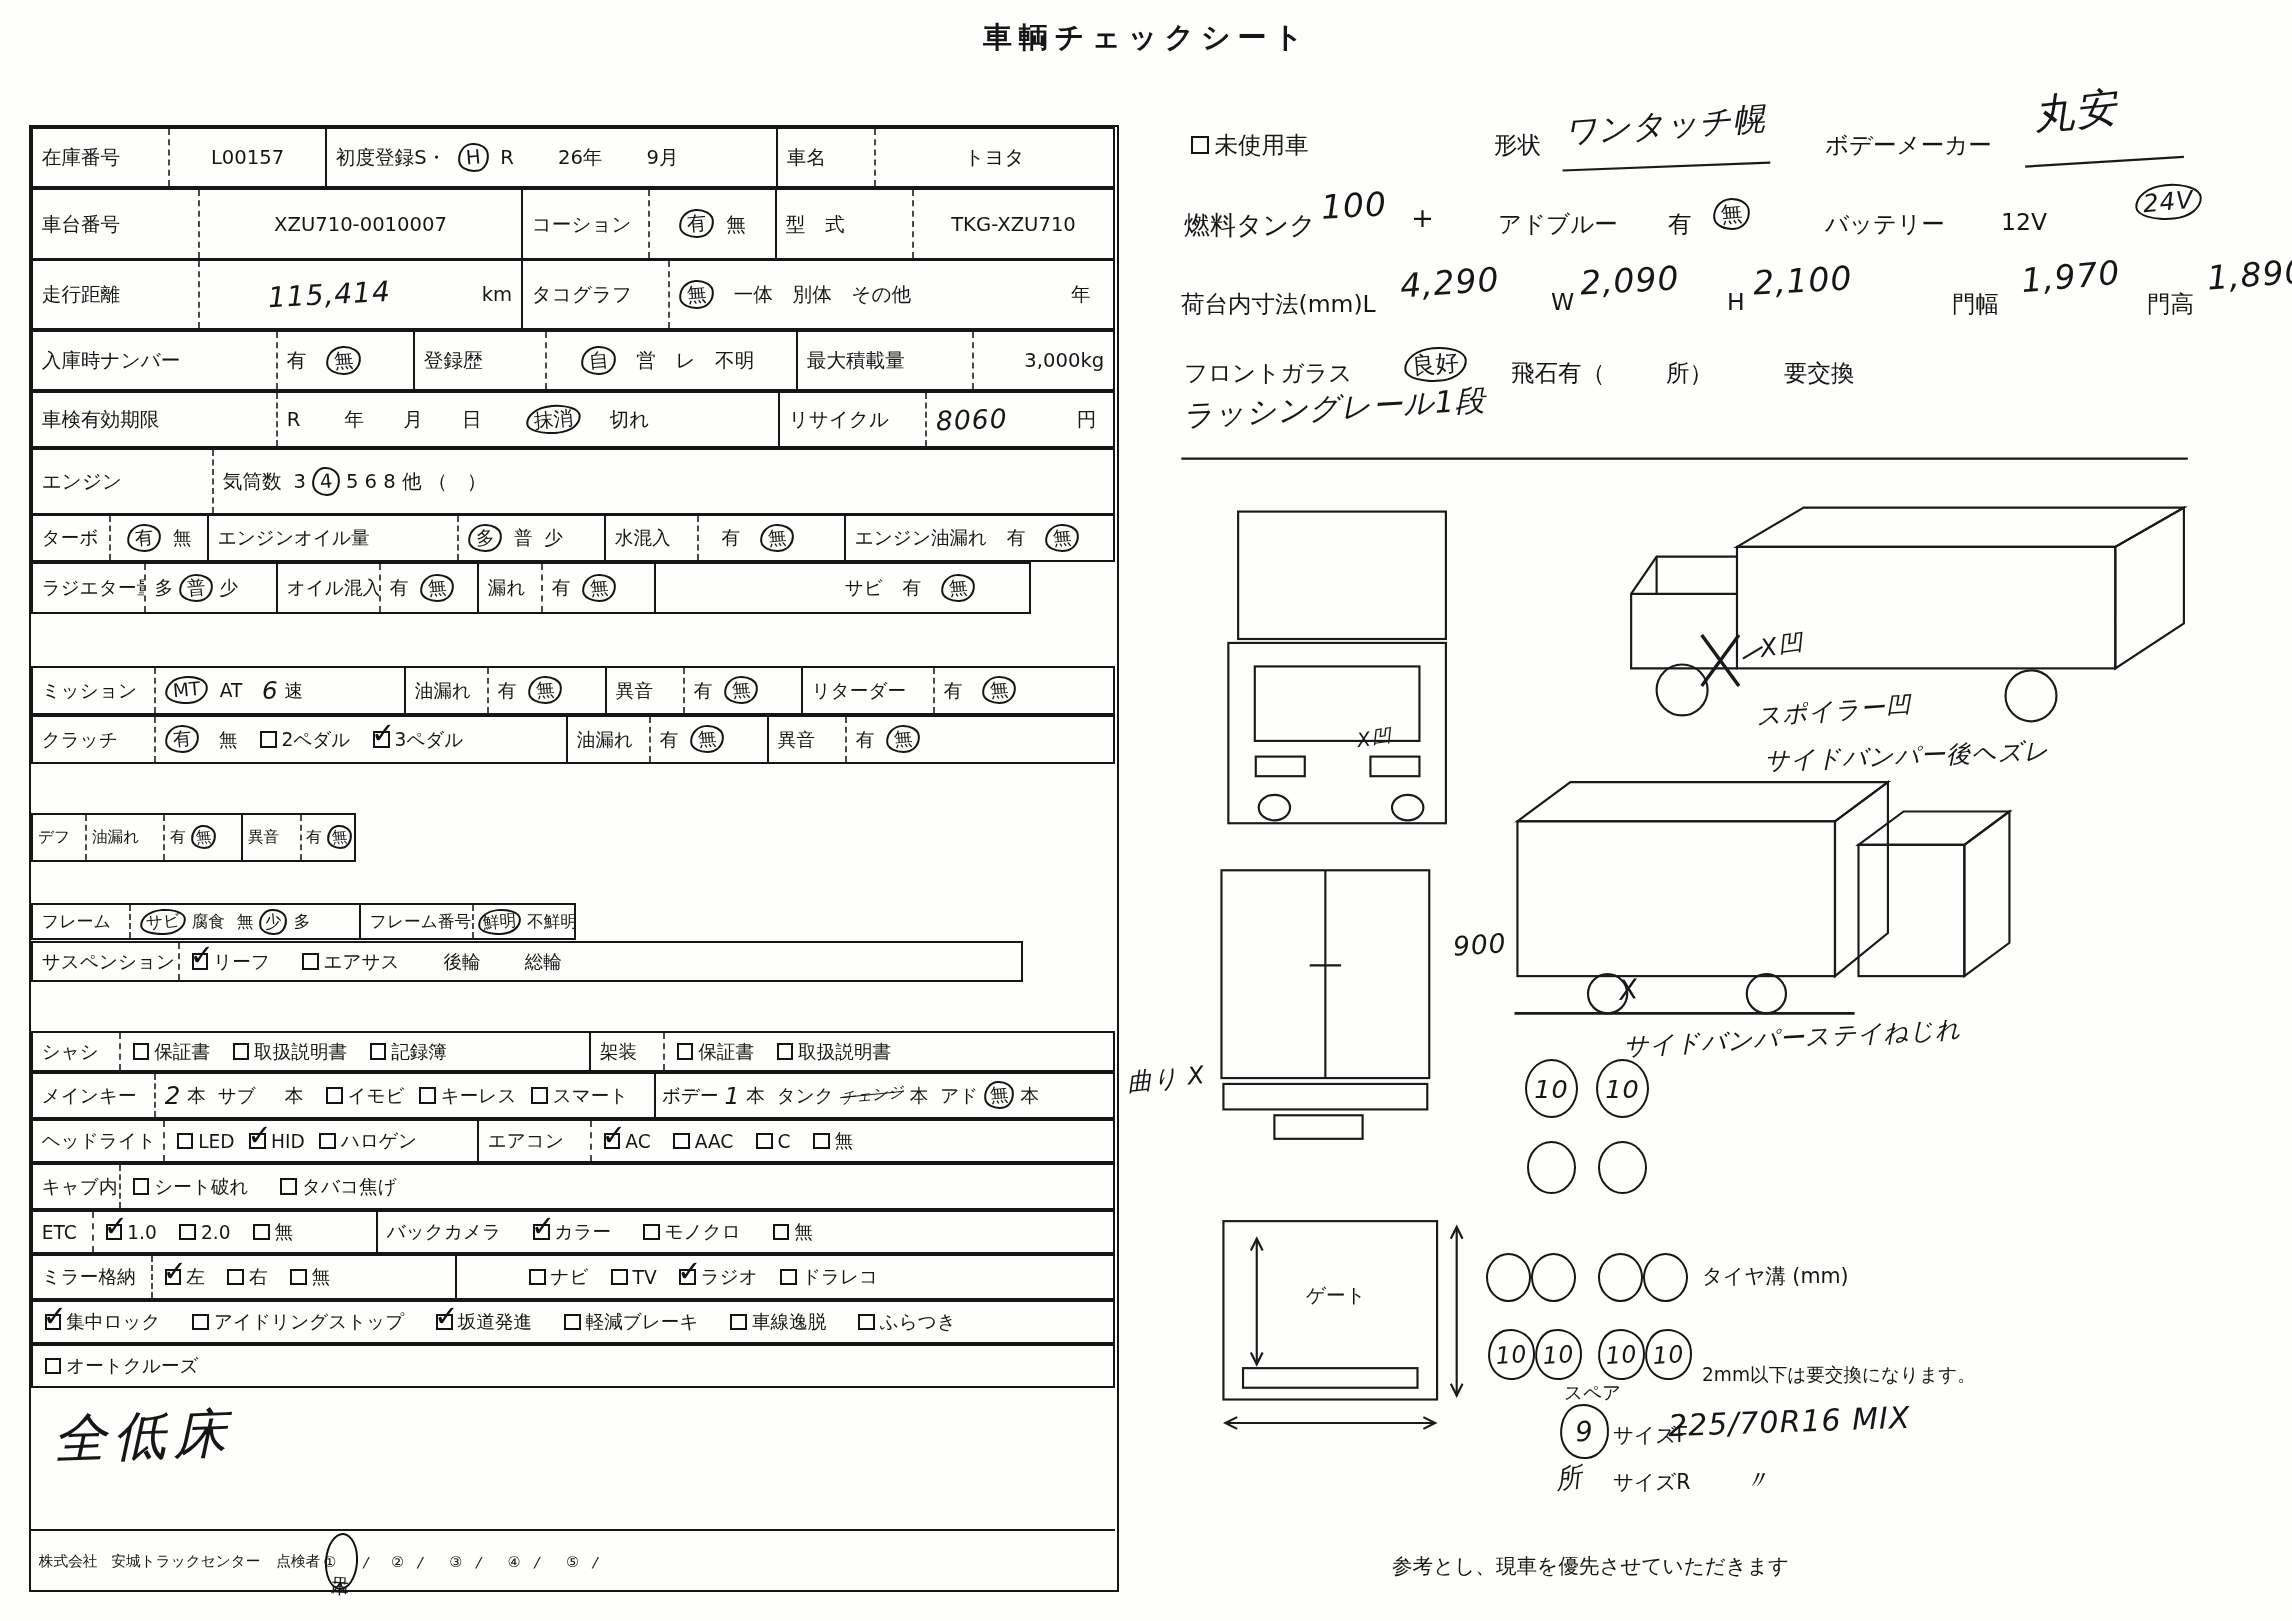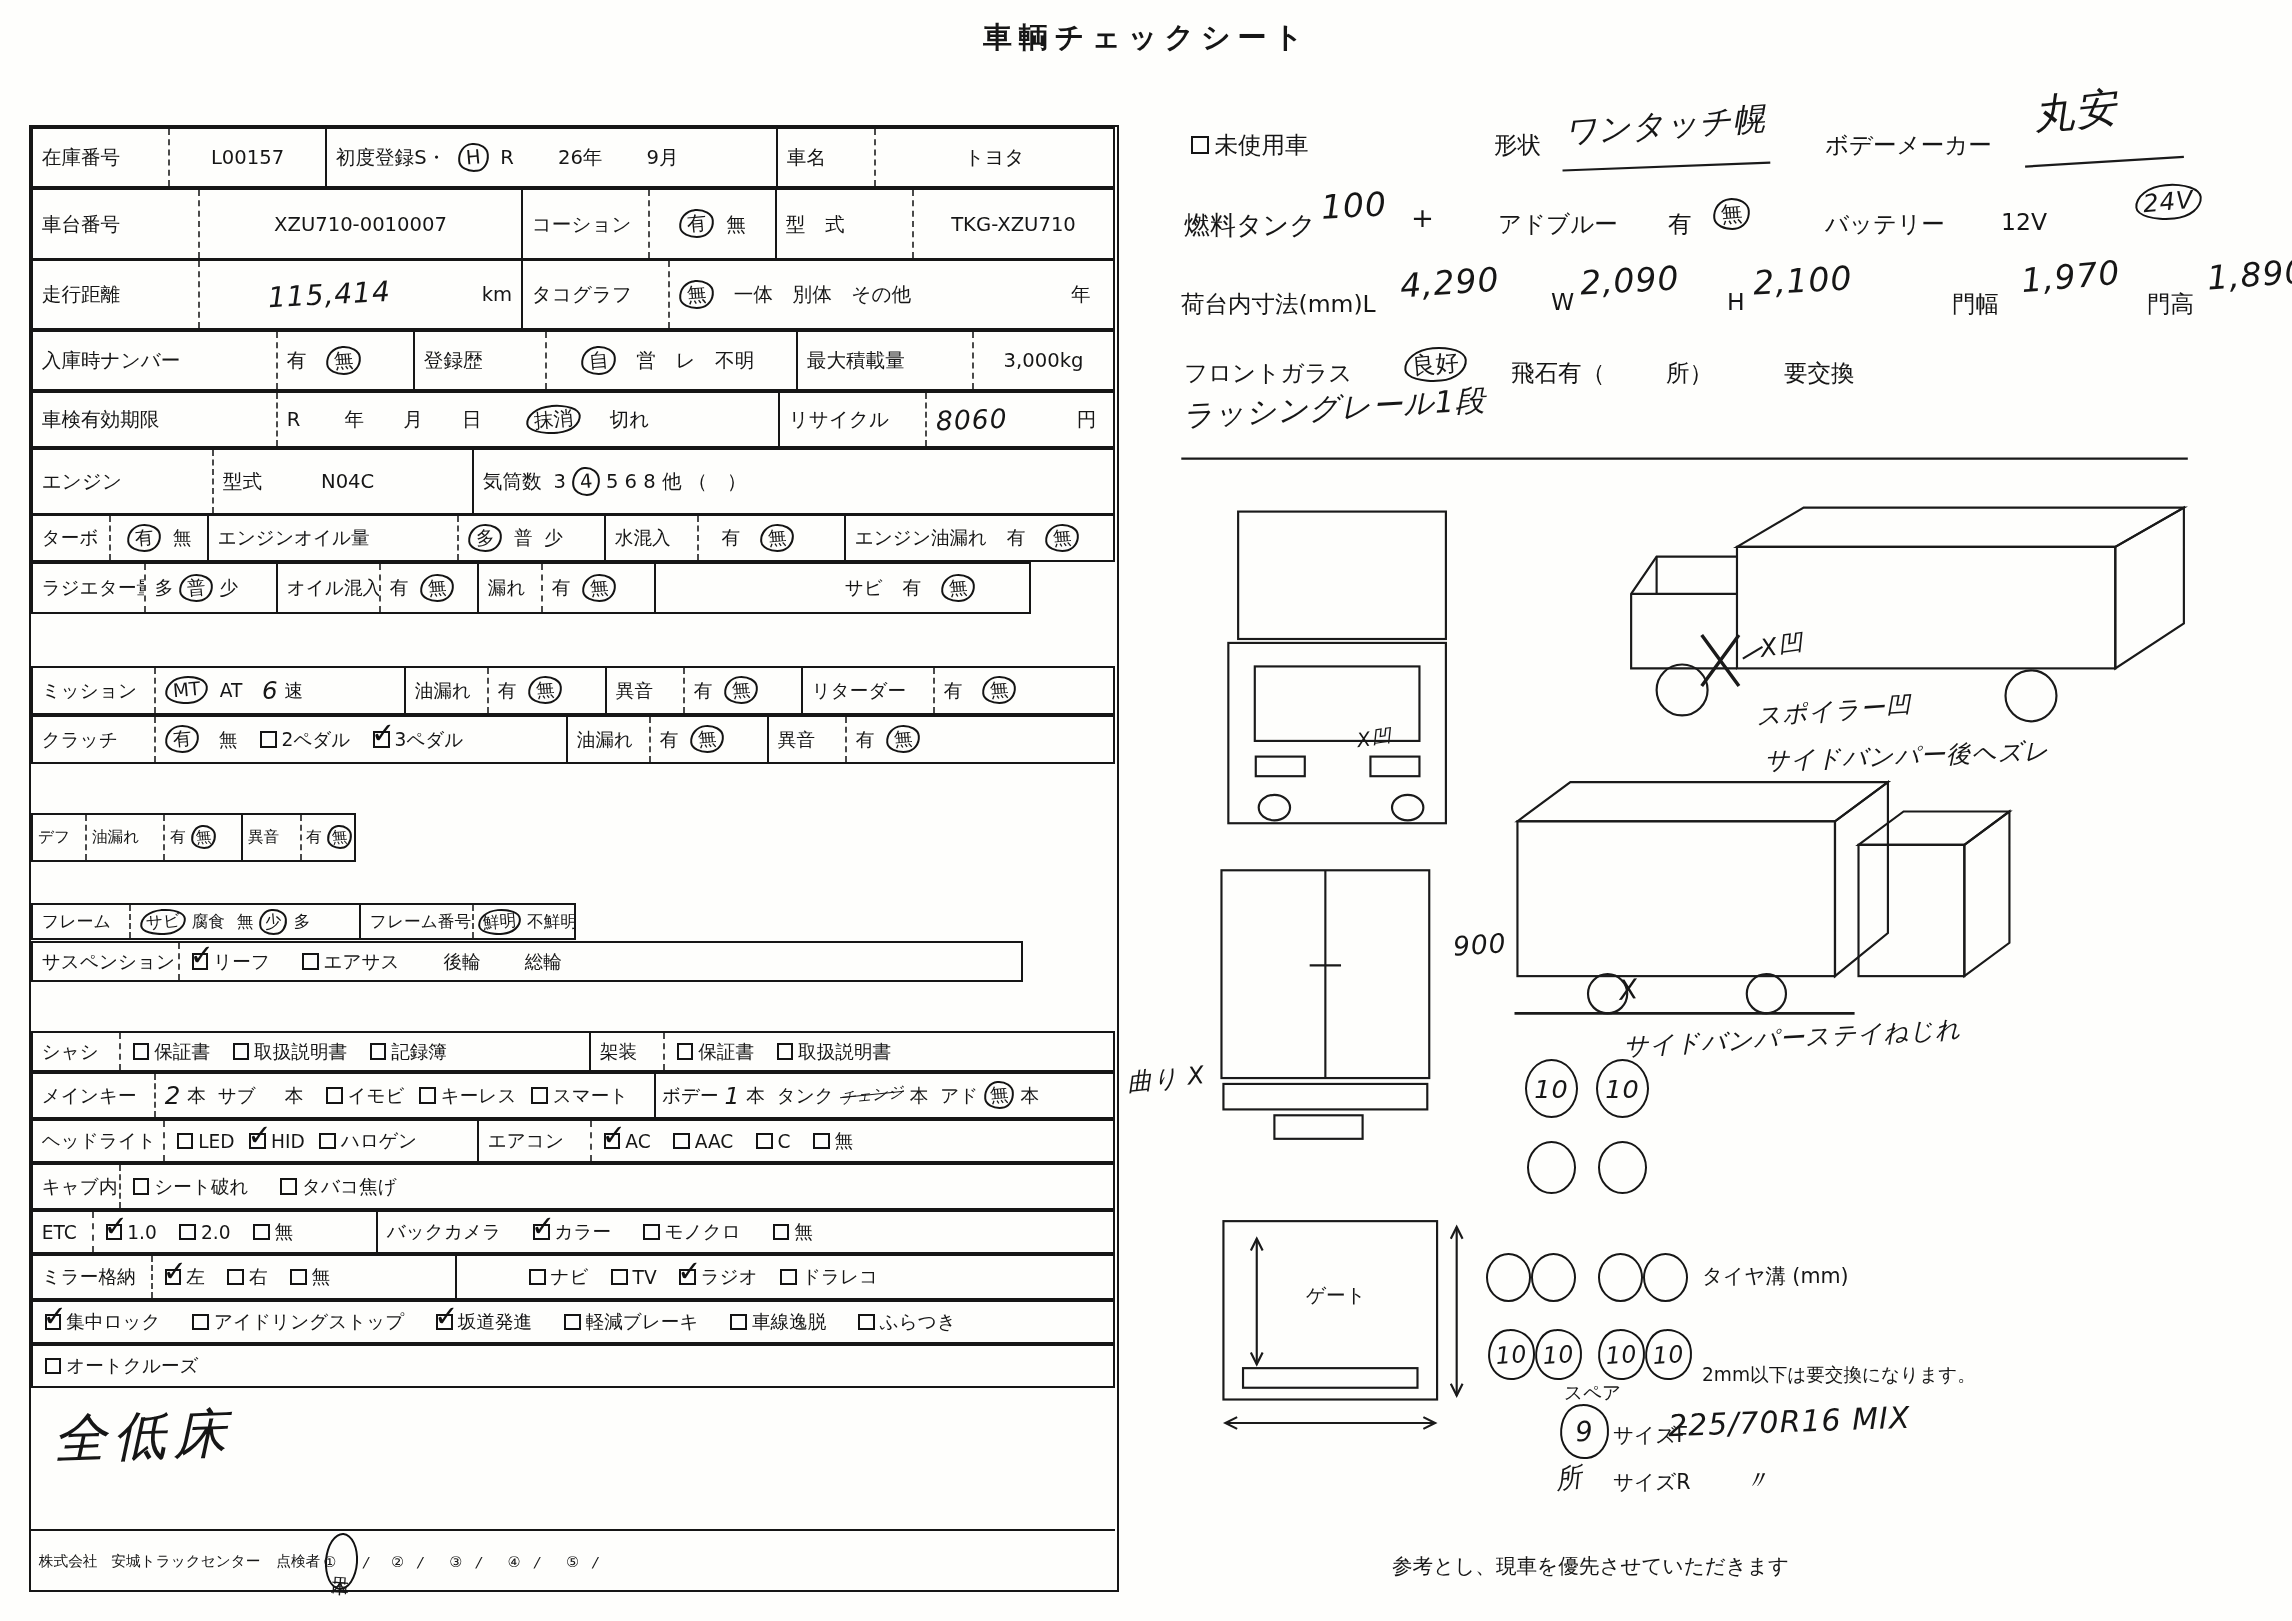--- a/index.html
+++ b/index.html
@@ -109,21 +109,21 @@
     <div class="c bd" style="width:132px">
         <span>登録歴</span>
       </div>
     <div class="c bs" style="width:251px">
       <span class="hc mr20" style="margin-left:25.5px">自</span>
       <span>営　レ　不明</span>
     </div>
     <div class="c bd" style="width:176px">
         <span>最大積載量</span>
       </div>
-    <div class="c" style="flex:1;justify-content:center">
+    <div class="c" style="flex:1;justify-content:flex-end">
         <span>3,000kg</span>
       </div>
   </div>
 
   <div class="row" style="top:264px;height:57px">
     <div class="c bd" style="width:245px">
         <span>車検有効期限</span>
       </div>
     <div class="c bs" style="width:502px">
       <span class="mr45">R</span>
@@ -137,24 +137,20 @@
     <div class="c" style="flex:1">
       <span class="hw" style="font-size:26.5px;transform:rotate(-2deg)">8060</span>
       <span class="ml-auto" style="margin-right:7.8px">円</span>
     </div>
   </div>
 
   <div class="row" style="top:321px;height:67px">
     <div class="c bd" style="width:181px">
         <span>エンジン</span>
       </div>
-    <div class="c bs" style="width:260px">
-      <span>型式</span>
-      <span style="margin-left:59px">N04C</span>
-    </div>
     <div class="c" style="flex:1">
       <span class="mr12">気筒数</span>
       <span class="mr6">3</span>
       <span class="hc mr6">4</span>
       <span>5 6 8 他 （　）</span>
     </div>
   </div>
 
   <div class="row f19" style="top:387px;height:48px">
     <div class="c bd" style="width:78px">

